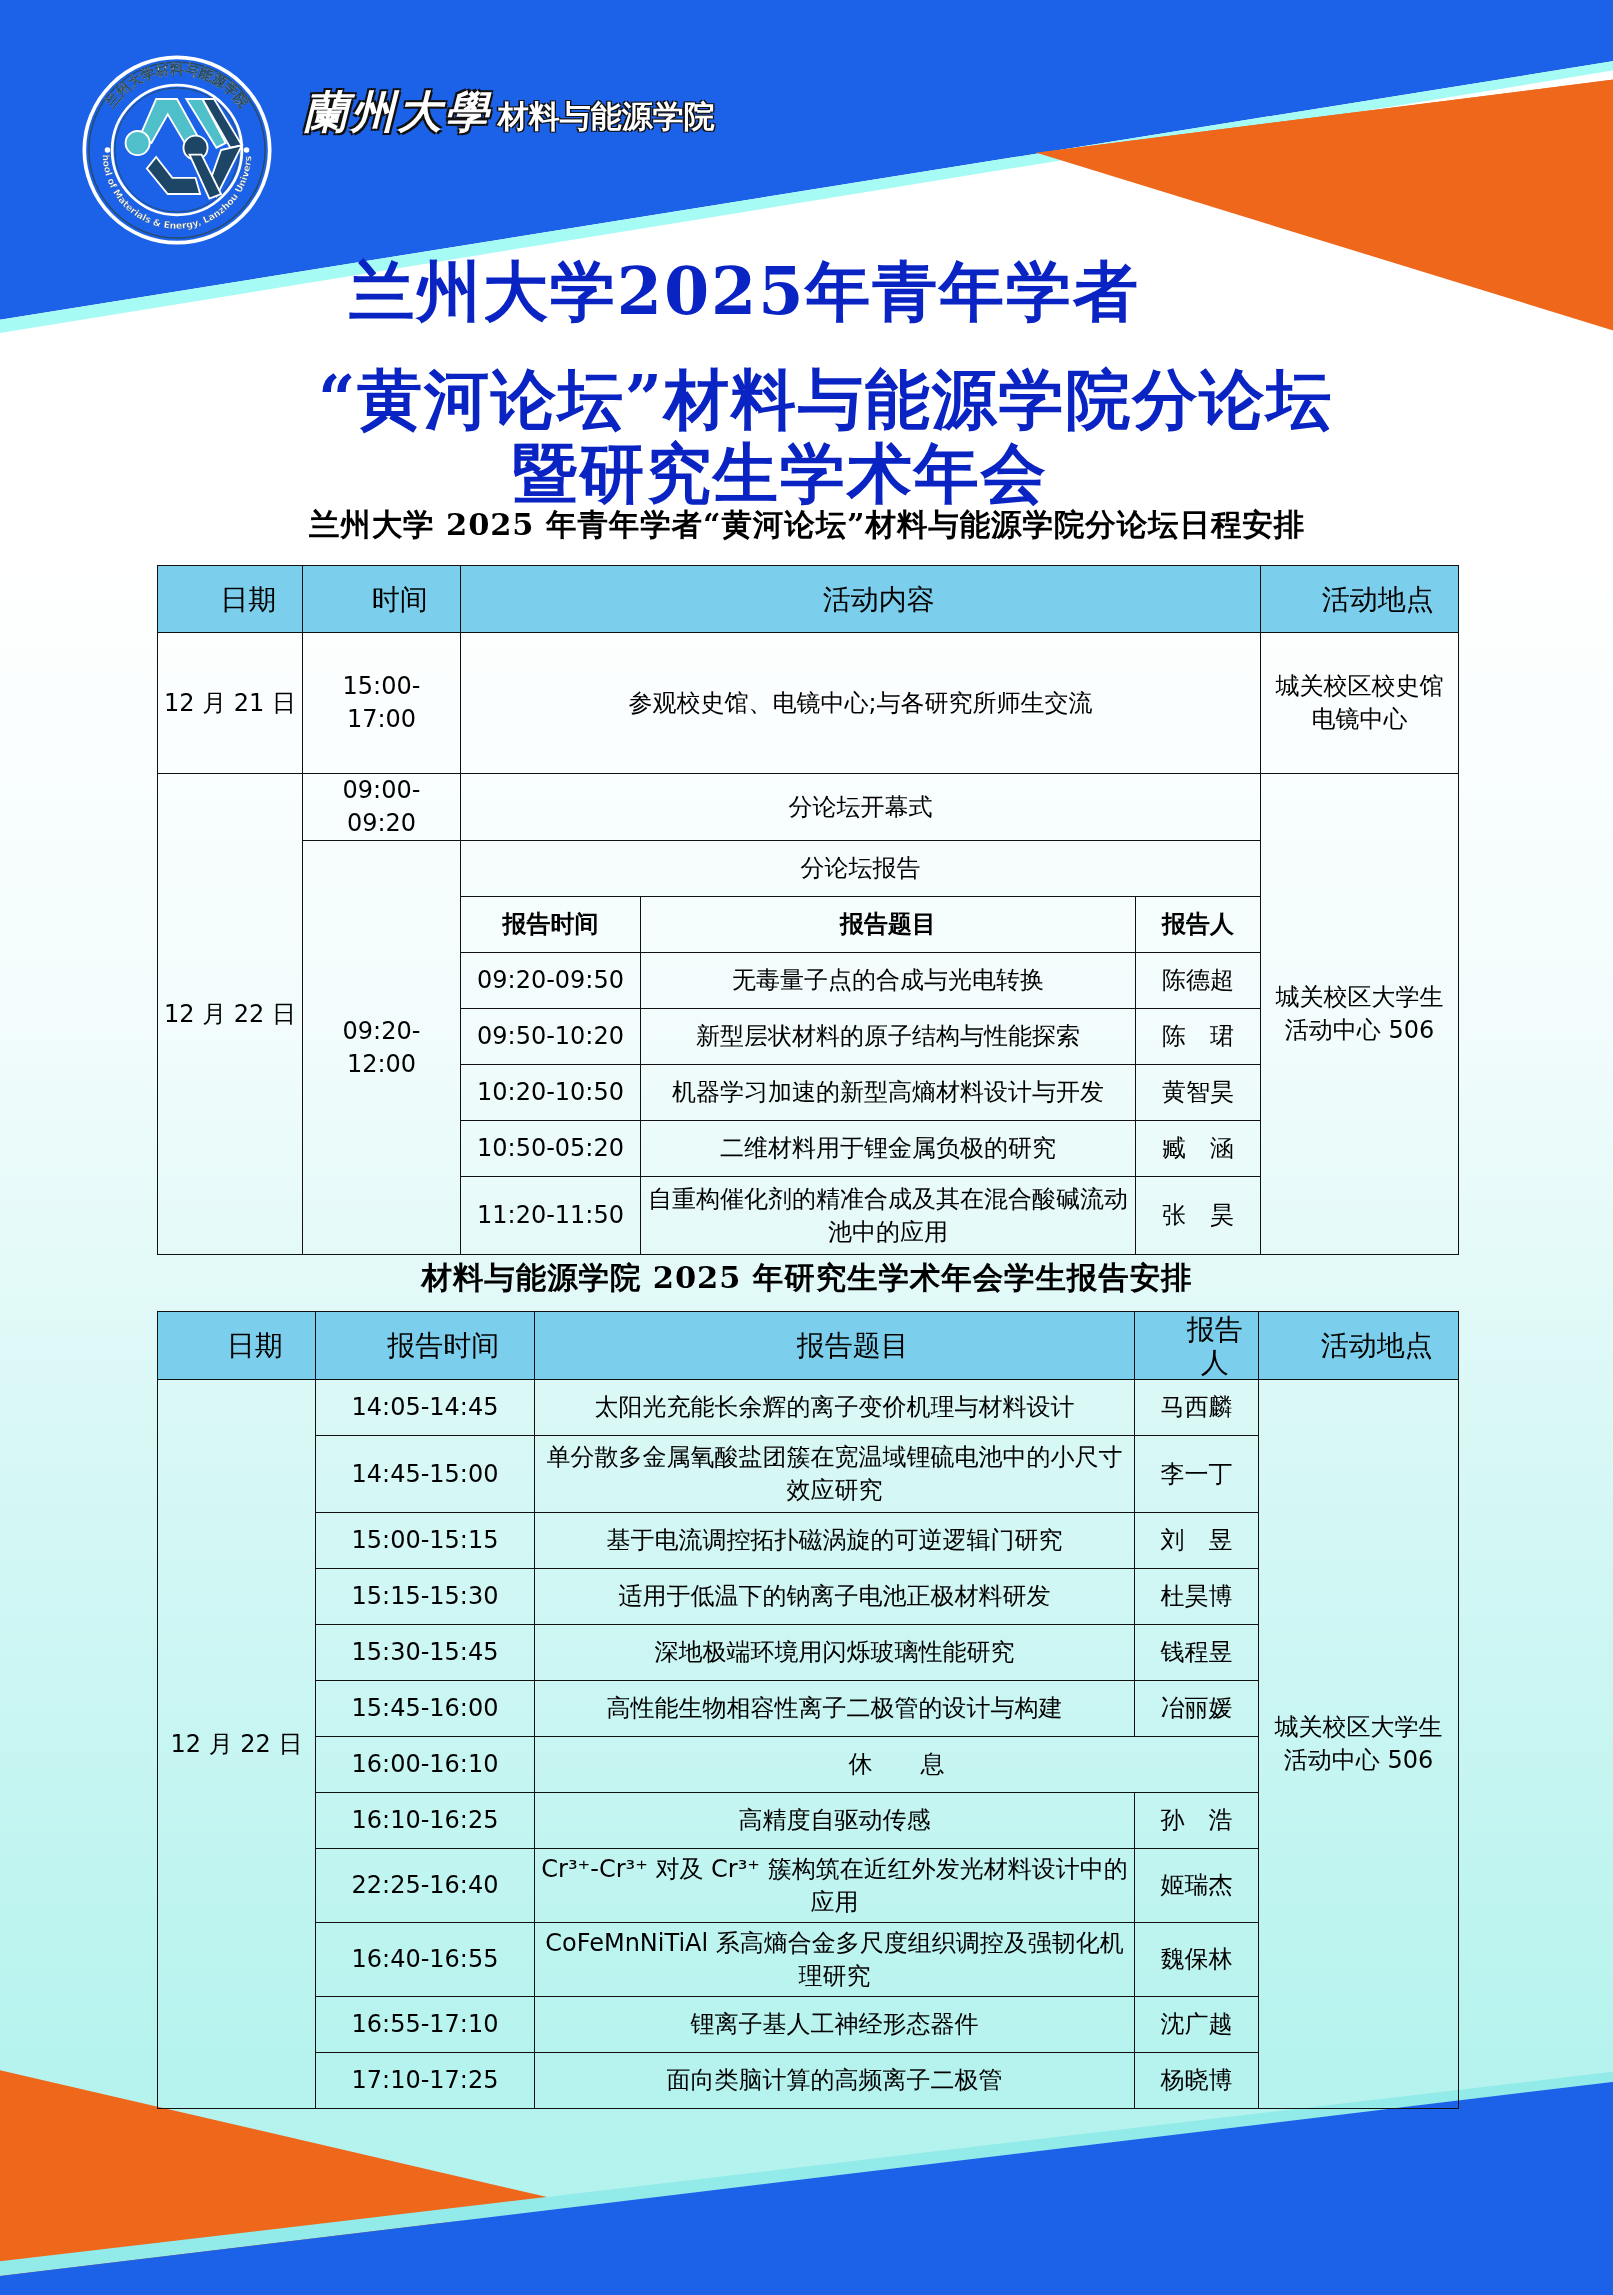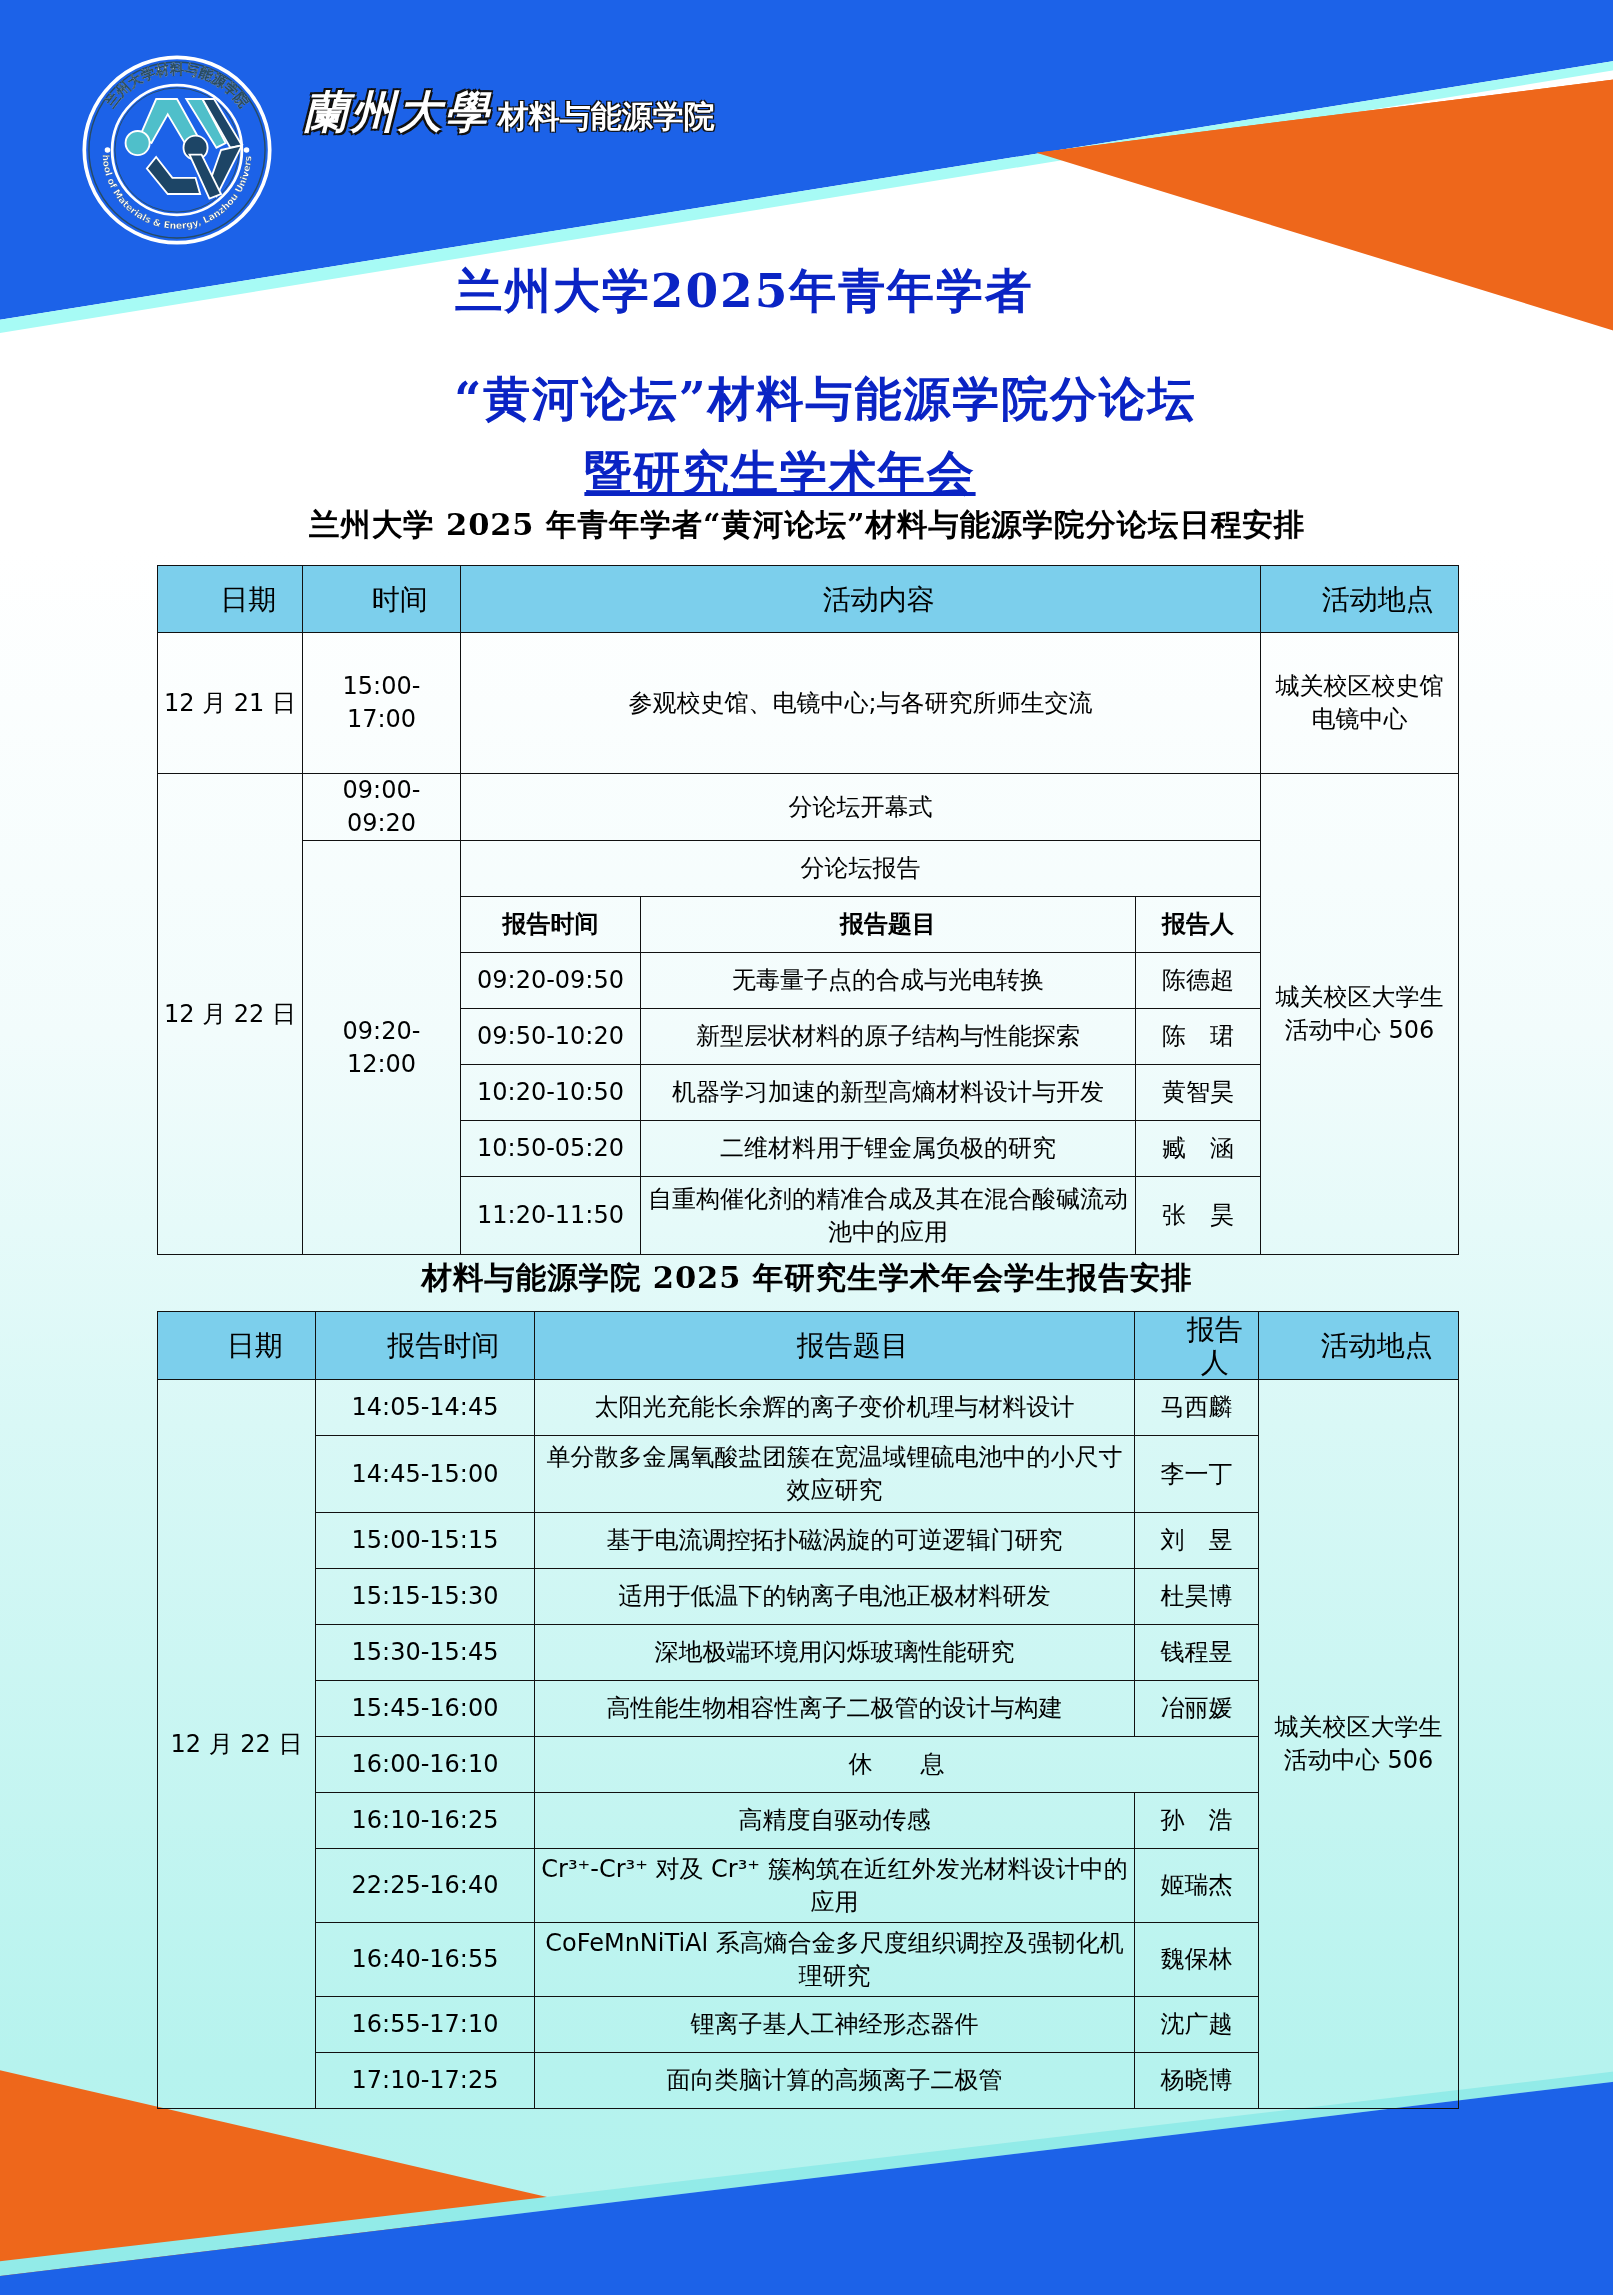--- a/index.html
+++ b/index.html
@@ -25,25 +25,25 @@
       text-shadow: -1.4px -1.4px 0 #111, 1.4px -1.4px 0 #111, -1.4px 1.4px 0 #111, 1.4px 1.4px 0 #111;
     }
     .brand-en {
       font-size: 19.4px; font-weight: bold; line-height: 22px; color: #fff; margin-top: 11px;
       text-shadow: -0.9px -0.9px 0 #111, 0.9px -0.9px 0 #111, -0.9px 0.9px 0 #111, 0.9px 0.9px 0 #111;
     }
 
     .title {
       position: absolute; left: 0; width: 1614px; top: 254px; z-index: 2; text-align: center;
       font-family: "DejaVu Serif", "Liberation Serif", serif; font-weight: bold; color: #0a24c4;
-      font-size: 47px; line-height: 74px; letter-spacing: 1.9px;
+      font-size: 65px; line-height: 74px; letter-spacing: 1.9px;
     }
     .title .l1 { padding-right: 125px; }
     .title .l2 { padding-left: 37px; margin-top: 34px; }
-    .title .l3 { padding-right: 54px; text-decoration: underline; }
+    .title .l3 { padding-right: 54px; }
 
     .section-title {
       position: absolute; left: 157px; width: 1300px; text-align: center; z-index: 2;
       font-family: "DejaVu Serif", "Liberation Serif", serif; font-weight: bold; font-size: 30.5px;
       letter-spacing: 0.9px;
     }
 
     table.sched {
       position: absolute; left: 157px; width: 1301px; border-collapse: collapse; z-index: 2;
       font-size: 24px; table-layout: fixed;

